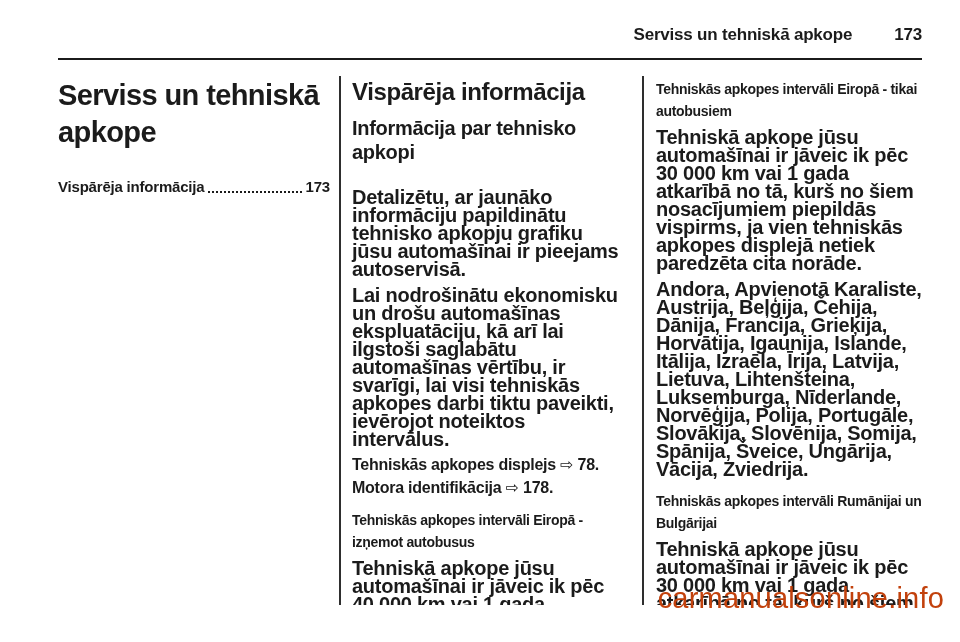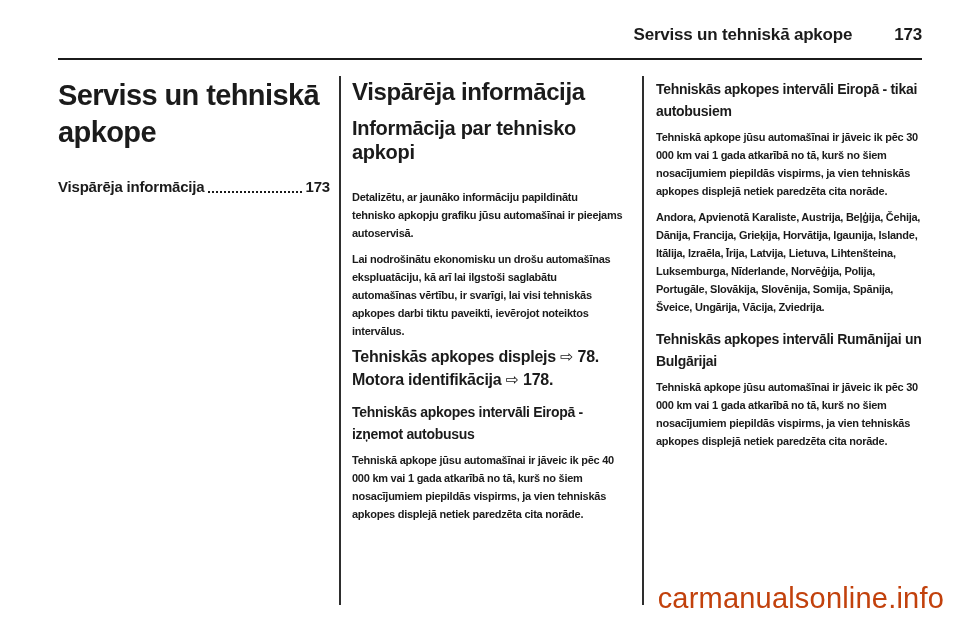--- a/index.html
+++ b/index.html
@@ -43,21 +43,21 @@
   .toc-label { flex: 0 1 auto; }
   .toc-dots { flex: 1 1 14px; min-width: 14px; border-bottom: 2px dotted #1b1b1b; margin: 0 4px 4px; }
   .toc-page { flex: 0 0 auto; }
 
   .section-title { font-size: 24px; line-height: 28px; font-weight: bold; letter-spacing: -0.4px; margin-bottom: 10px; }
   .subsection-title { font-size: 20px; line-height: 24px; font-weight: bold; letter-spacing: -0.3px; margin-bottom: 24px; }
   .interval-heading { font-size: 14px; line-height: 22px; font-weight: bold; letter-spacing: -0.3px; margin: 12px 0 6px; }
   .col-right .interval-heading:first-child { margin-top: 0; }
 
   .body-text {
-    font-size: 11px; font-weight: 600; line-height: 18px;
+    font-size: 20px; font-weight: 600; line-height: 18px;
     letter-spacing: -0.25px; margin-bottom: 8px;
   }
   .ref-line {
     font-size: 16px; font-weight: 600; line-height: 18px;
     letter-spacing: -0.25px; margin-bottom: 5px;
   }
   .ref-arrow { font-weight: normal; font-family: "DejaVu Sans", sans-serif; }
 
   .watermark {
     position: absolute; right: 16px; bottom: 2px;

